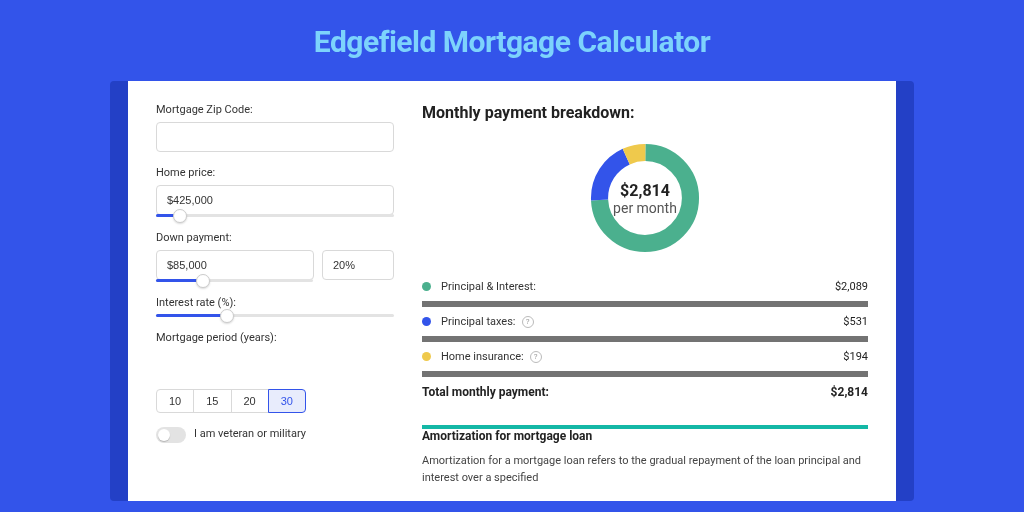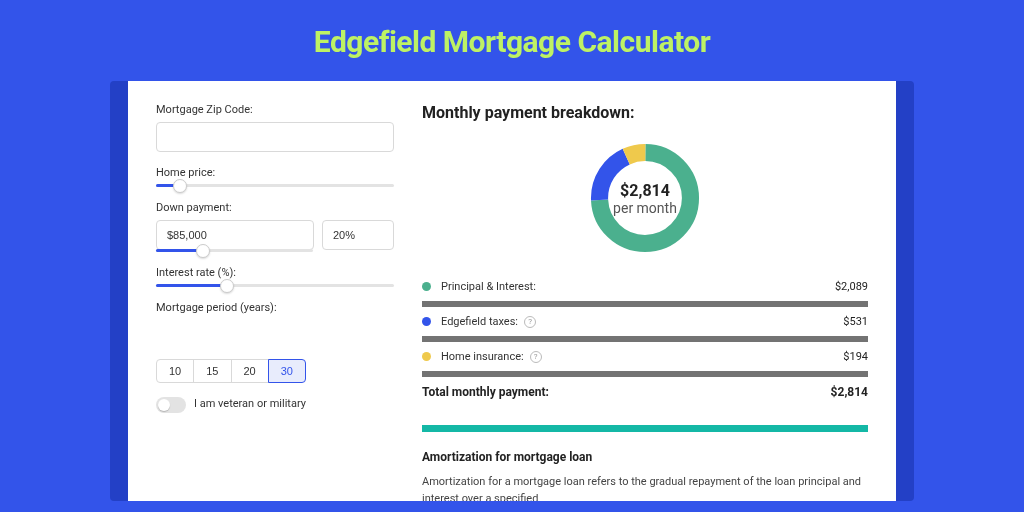--- a/index.html
+++ b/index.html
@@ -6,21 +6,21 @@
   body {
     font-family: -apple-system, BlinkMacSystemFont, "Segoe UI", Roboto, Arial, sans-serif;
     background: #3354ea;
     width: 1024px;
     height: 512px;
     overflow: hidden;
     color: #222;
   }
   .page-title {
     text-align: center;
-    color: #bef264;
+    color: #7dd3fc;
     font-size: 30px;
     font-weight: 700;
     padding: 24px 0 22px 0;
     letter-spacing: -0.5px;
   }
   .shadow {
     background: #2340c6;
     margin: 0 110px;
     padding: 0 0 0 0;
     border-radius: 4px;
@@ -162,22 +162,22 @@
     border: 1px solid #bbb;
     border-radius: 50%;
     display: inline-flex;
     align-items: center;
     justify-content: center;
     font-size: 8px;
     color: #999;
   }
   .amort {
     margin-top: 18px;
-    border-top: 7px solid #14b8a6;
-    padding-top: 18px;
+    border-top: 4px solid #14b8a6;
+    padding-top: 0;
   }
   .amort-title { font-size: 12px; font-weight: 700; margin-bottom: 10px; }
   .amort-text { font-size: 11px; color: #444; line-height: 1.5; }
 </style>
 </head>
 <body>
 
 <h1 class="page-title">Edgefield Mortgage Calculator</h1>
 
 <div class="shadow">
@@ -185,20 +185,21 @@
 
     <div class="left-col">
 
       <div class="field-group">
         <div class="field-label">Mortgage Zip Code:</div>
         <input class="text-input" value="" style="">
       </div>
 
       <div class="field-group">
         <div class="field-label">Home price:</div>
+        <input class="text-input" value="$425,000" style="">
         <div class="slider-track">
           <div class="slider-fill" style="width:10%"></div>
           <div class="slider-thumb" style="left:10%"></div>
         </div>
       </div>
 
       <div class="field-group">
         <div class="field-label">Down payment:</div>
         <div class="row">
           <input class="text-input wide" value="$85,000" style="">
@@ -256,21 +257,21 @@
 
       <div class="breakdown-list">
         <div class="bd-row">
           <span class="bd-dot" style="background:#4bb08e"></span>
           <span class="bd-label">Principal &amp; Interest:</span>
           <span class="bd-val">$2,089</span>
         </div>
         <div class="bd-row">
           <span class="bd-dot" style="background:#3354ea"></span>
           <span class="bd-label">
-            <span>Edgefield taxes:</span>
+            <span>Principal taxes:</span>
             <span class="help-icon">?</span>
           </span>
           <span class="bd-val">$531</span>
         </div>
         <div class="bd-row">
           <span class="bd-dot" style="background:#efc94c"></span>
           <span class="bd-label">
             <span>Home insurance:</span>
             <span class="help-icon">?</span>
           </span>

